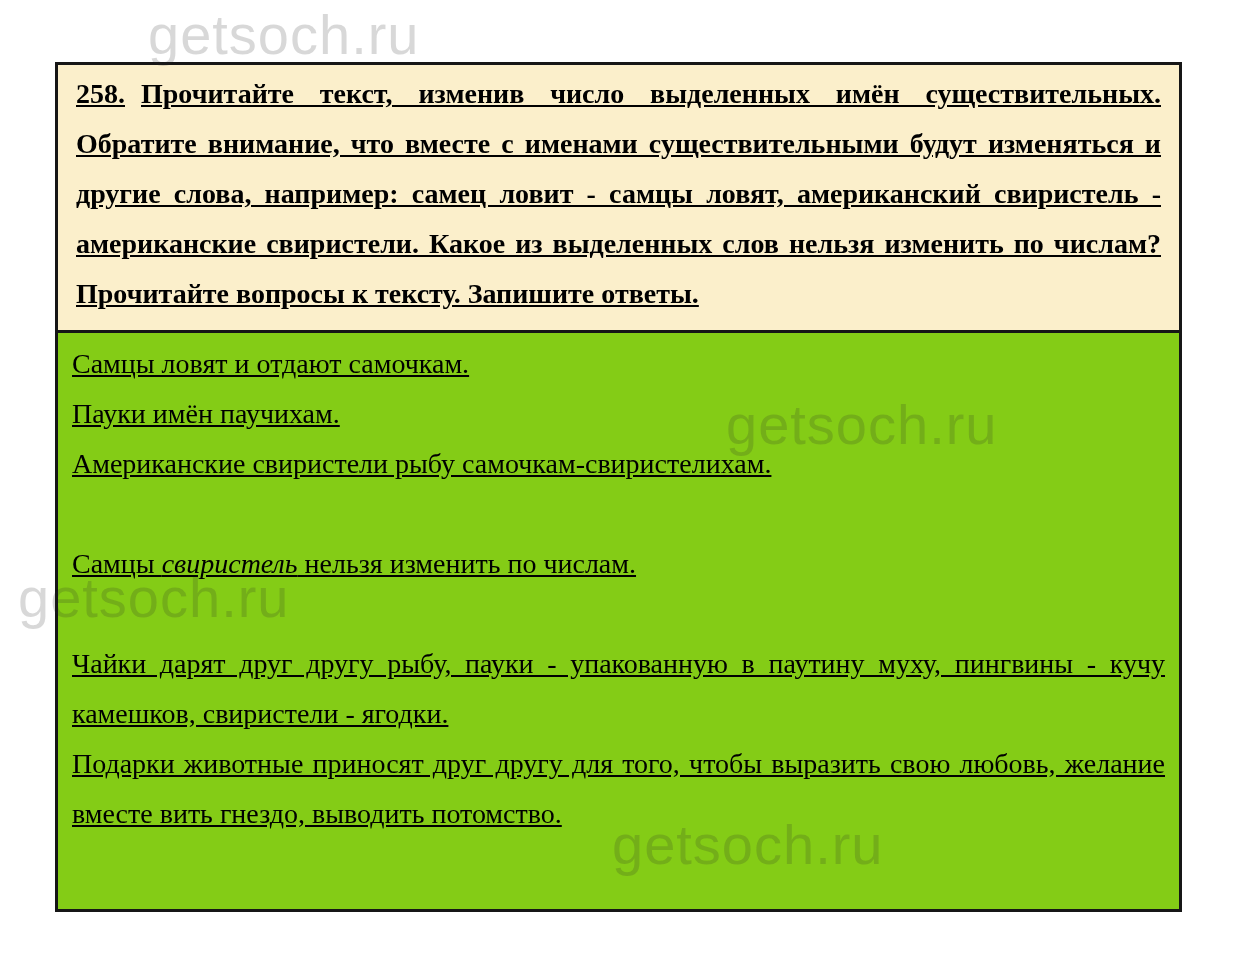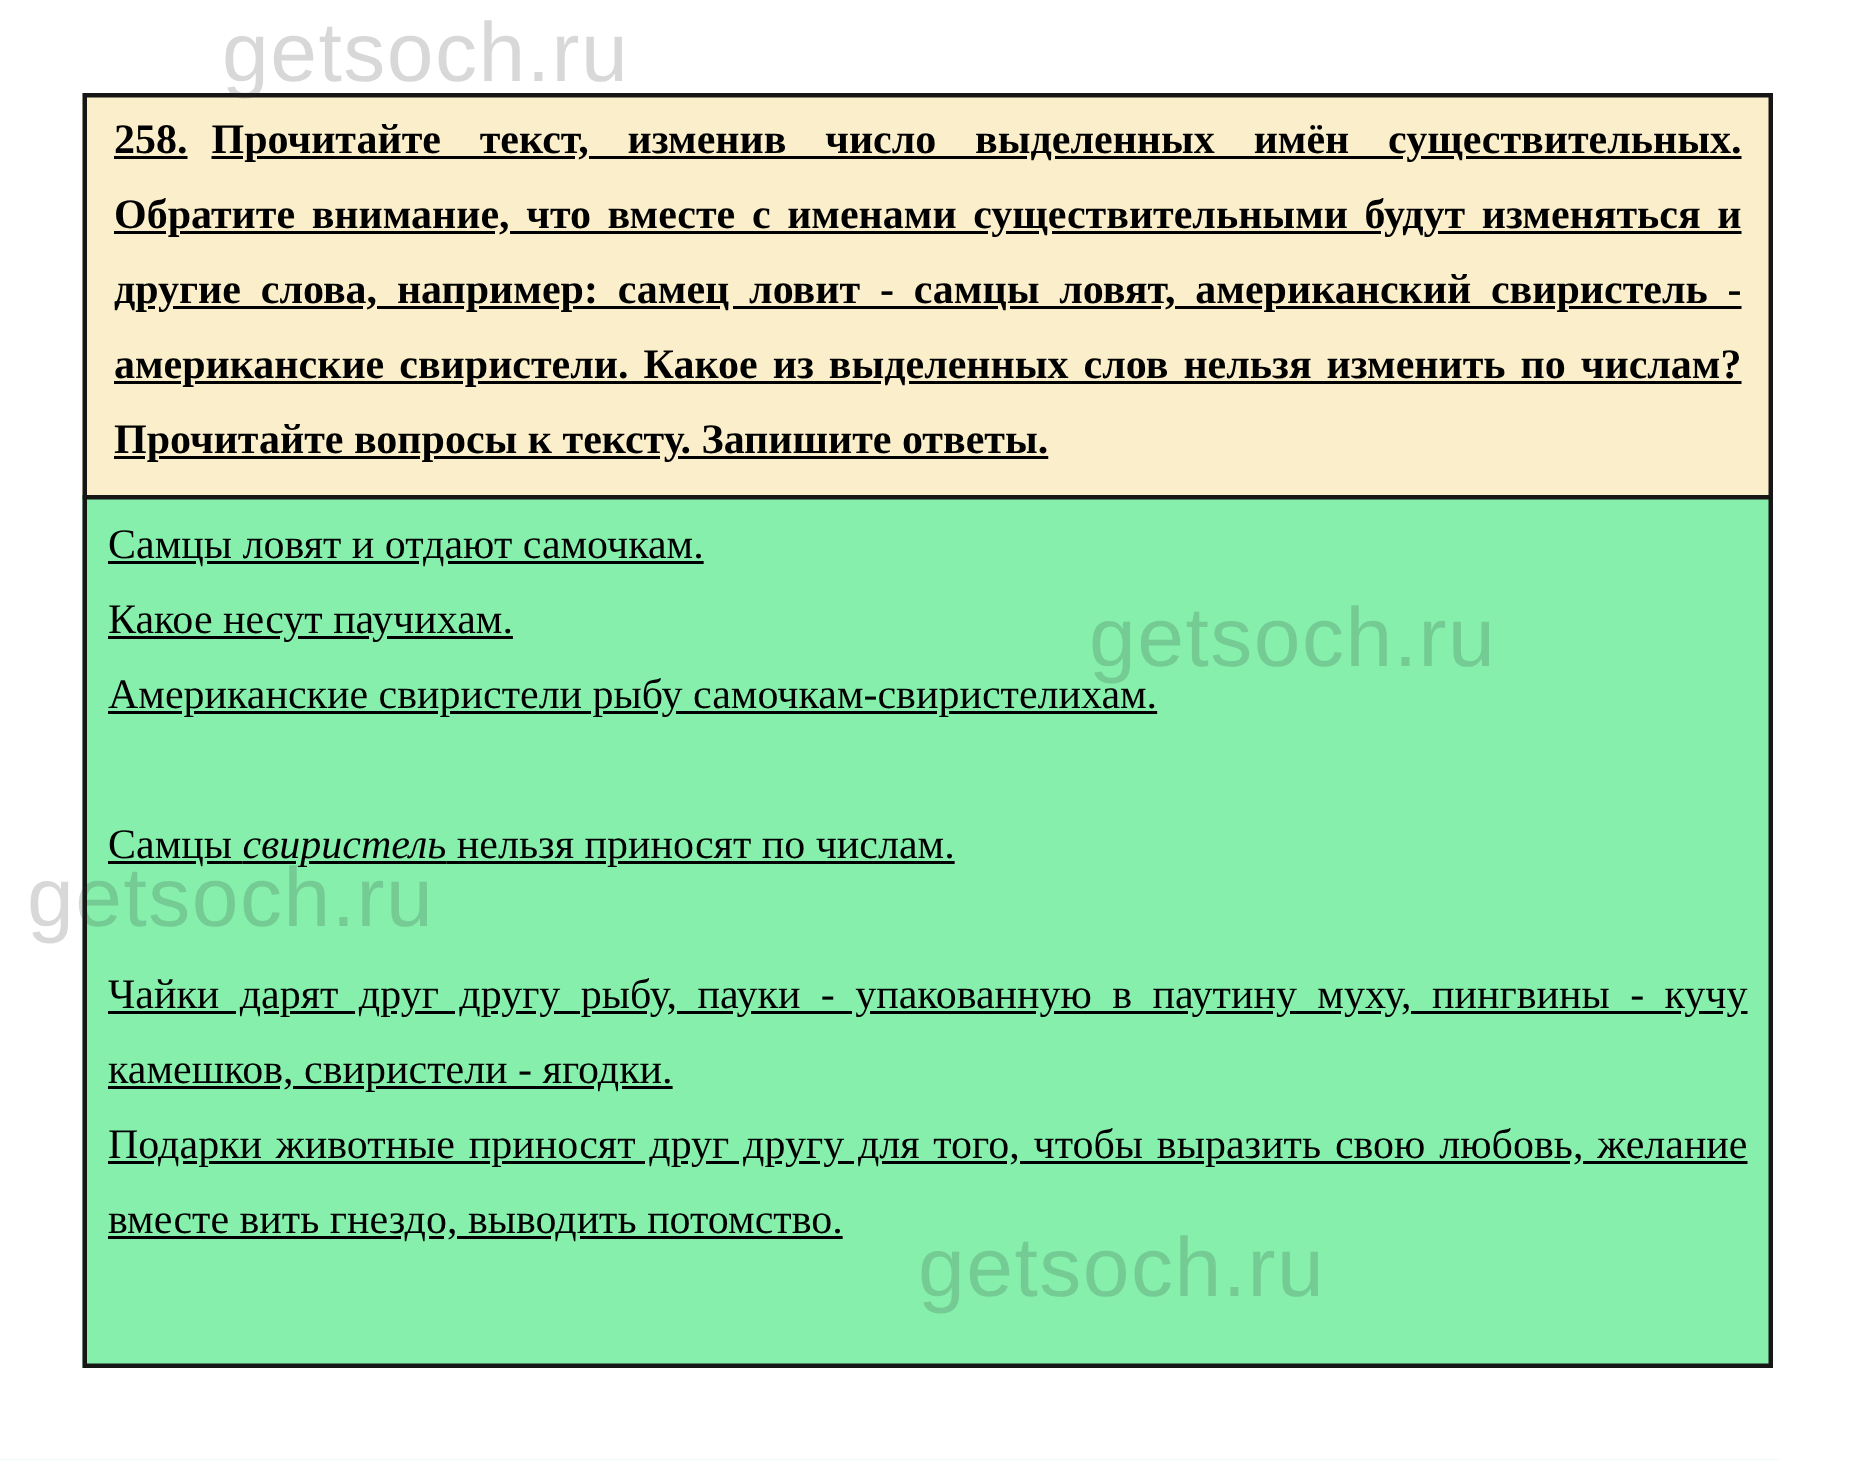--- a/index.html
+++ b/index.html
@@ -39,21 +39,21 @@
   }
   .task-box {
     top: 62px;
     height: 271px;
     background: #fbefcb;
     padding: 4px 18px;
   }
   .answer-box {
     top: 330px;
     height: 582px;
-    background: #86efac;
+    background: #84cc16;
     padding: 6px 14px;
   }
   .box p {
     position: relative;
     z-index: 2;
     margin: 0;
     font-size: 28px;
     line-height: 50px;
     color: #000000;
   }
@@ -77,26 +77,26 @@
   <div class="watermark wm-mid">getsoch.ru</div>
   <div class="watermark wm-left">getsoch.ru</div>
   <div class="watermark wm-bottom">getsoch.ru</div>
 
   <div class="box task-box">
     <p class="task-text"><span class="task-number">258.</span><span>Прочитайте текст, изменив число выделенных имён существительных. Обратите внимание, что вместе с именами существительными будут изменяться и другие слова, например: самец ловит - самцы ловят, американский свиристель - американские свиристели. Какое из выделенных слов нельзя изменить по числам? Прочитайте вопросы к тексту. Запишите ответы.</span></p>
   </div>
 
   <div class="box answer-box">
     <p class="answer-line">Самцы ловят и отдают самочкам.</p>
-    <p class="answer-line">Какое несут паучихам.</p>
+    <p class="answer-line">Пауки имён паучихам.</p>
     <p class="answer-line">Американские свиристели рыбу самочкам-свиристелихам.</p>
 
     <div class="spacer"></div>
 
-    <p class="answer-line"><span>Самцы </span><span class="italic">свиристель</span><span> нельзя приносят по числам.</span></p>
+    <p class="answer-line"><span>Самцы </span><span class="italic">свиристель</span><span> нельзя изменить по числам.</span></p>
 
     <div class="spacer"></div>
 
     <p class="answer-par">Чайки дарят друг другу рыбу, пауки - упакованную в паутину муху, пингвины - кучу камешков, свиристели - ягодки.</p>
     <p class="answer-par">Подарки животные приносят друг другу для того, чтобы выразить свою любовь, желание вместе вить гнездо, выводить потомство.</p>
   </div>
 
 </div>
 
 </body></html>

